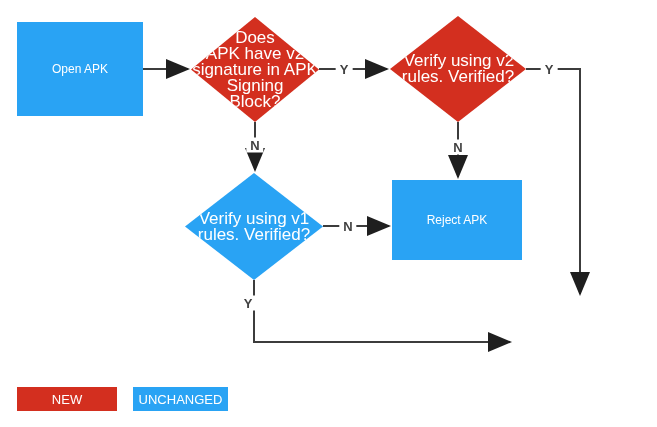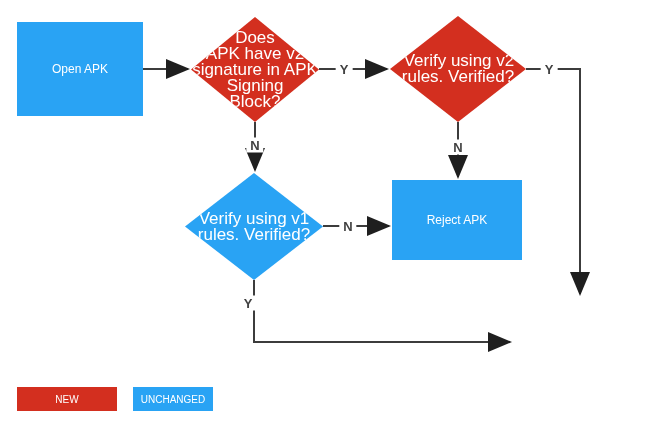--- a/index.html
+++ b/index.html
@@ -60,42 +60,42 @@
     padding: 0 4px;
     z-index: 3;
     line-height: 15px;
   }
   .legend-box {
     position: absolute;
     display: flex;
     align-items: center;
     justify-content: center;
     color: var(--node-text-color);
-    font-size: 10px;
+    font-size: 13px;
     z-index: 2;
     height: 24px;
   }
 
   
   .open-apk    { left: 17px;  top: 22px;  width: 126px; height: 94px; }
   .d1          { left: 191px; top: 17px;  width: 128px; height: 105px; }
   .d2          { left: 390px; top: 16px;  width: 136px; height: 106px; text-align: right; }
   .d3          { left: 185px; top: 173px; width: 138px; height: 107px; }
   .reject-apk  { left: 392px; top: 180px; width: 130px; height: 80px; }
   .install-apk { left: 513px; top: 297px; width: 130px; height: 90px; }
 
   .lbl-y1 { left: 344px; top: 69px; }
   .lbl-y2 { left: 549px; top: 69px; }
   .lbl-n1 { left: 255px; top: 145px; }
   .lbl-n2 { left: 458px; top: 147px; }
   .lbl-n3 { left: 348px; top: 226px; }
   .lbl-y3 { left: 248px; top: 303px; }
 
   .legend-new       { left: 17px;  top: 387px; width: 100px; }
-  .legend-unchanged { left: 133px; top: 387px; width: 80px; }
+  .legend-unchanged { left: 133px; top: 387px; width: 95px; }
 </style>
 </head>
 <body>
 
 <div class="canvas">
 
   <svg class="edges" width="657" height="427" viewBox="0 0 657 427">
     <defs>
       <marker id="arrowhead" viewBox="0 0 12 10" refX="11" refY="5" markerWidth="12" markerHeight="10" orient="auto">
         <path d="M0,0 L12,5 L0,10 Z"></path>

